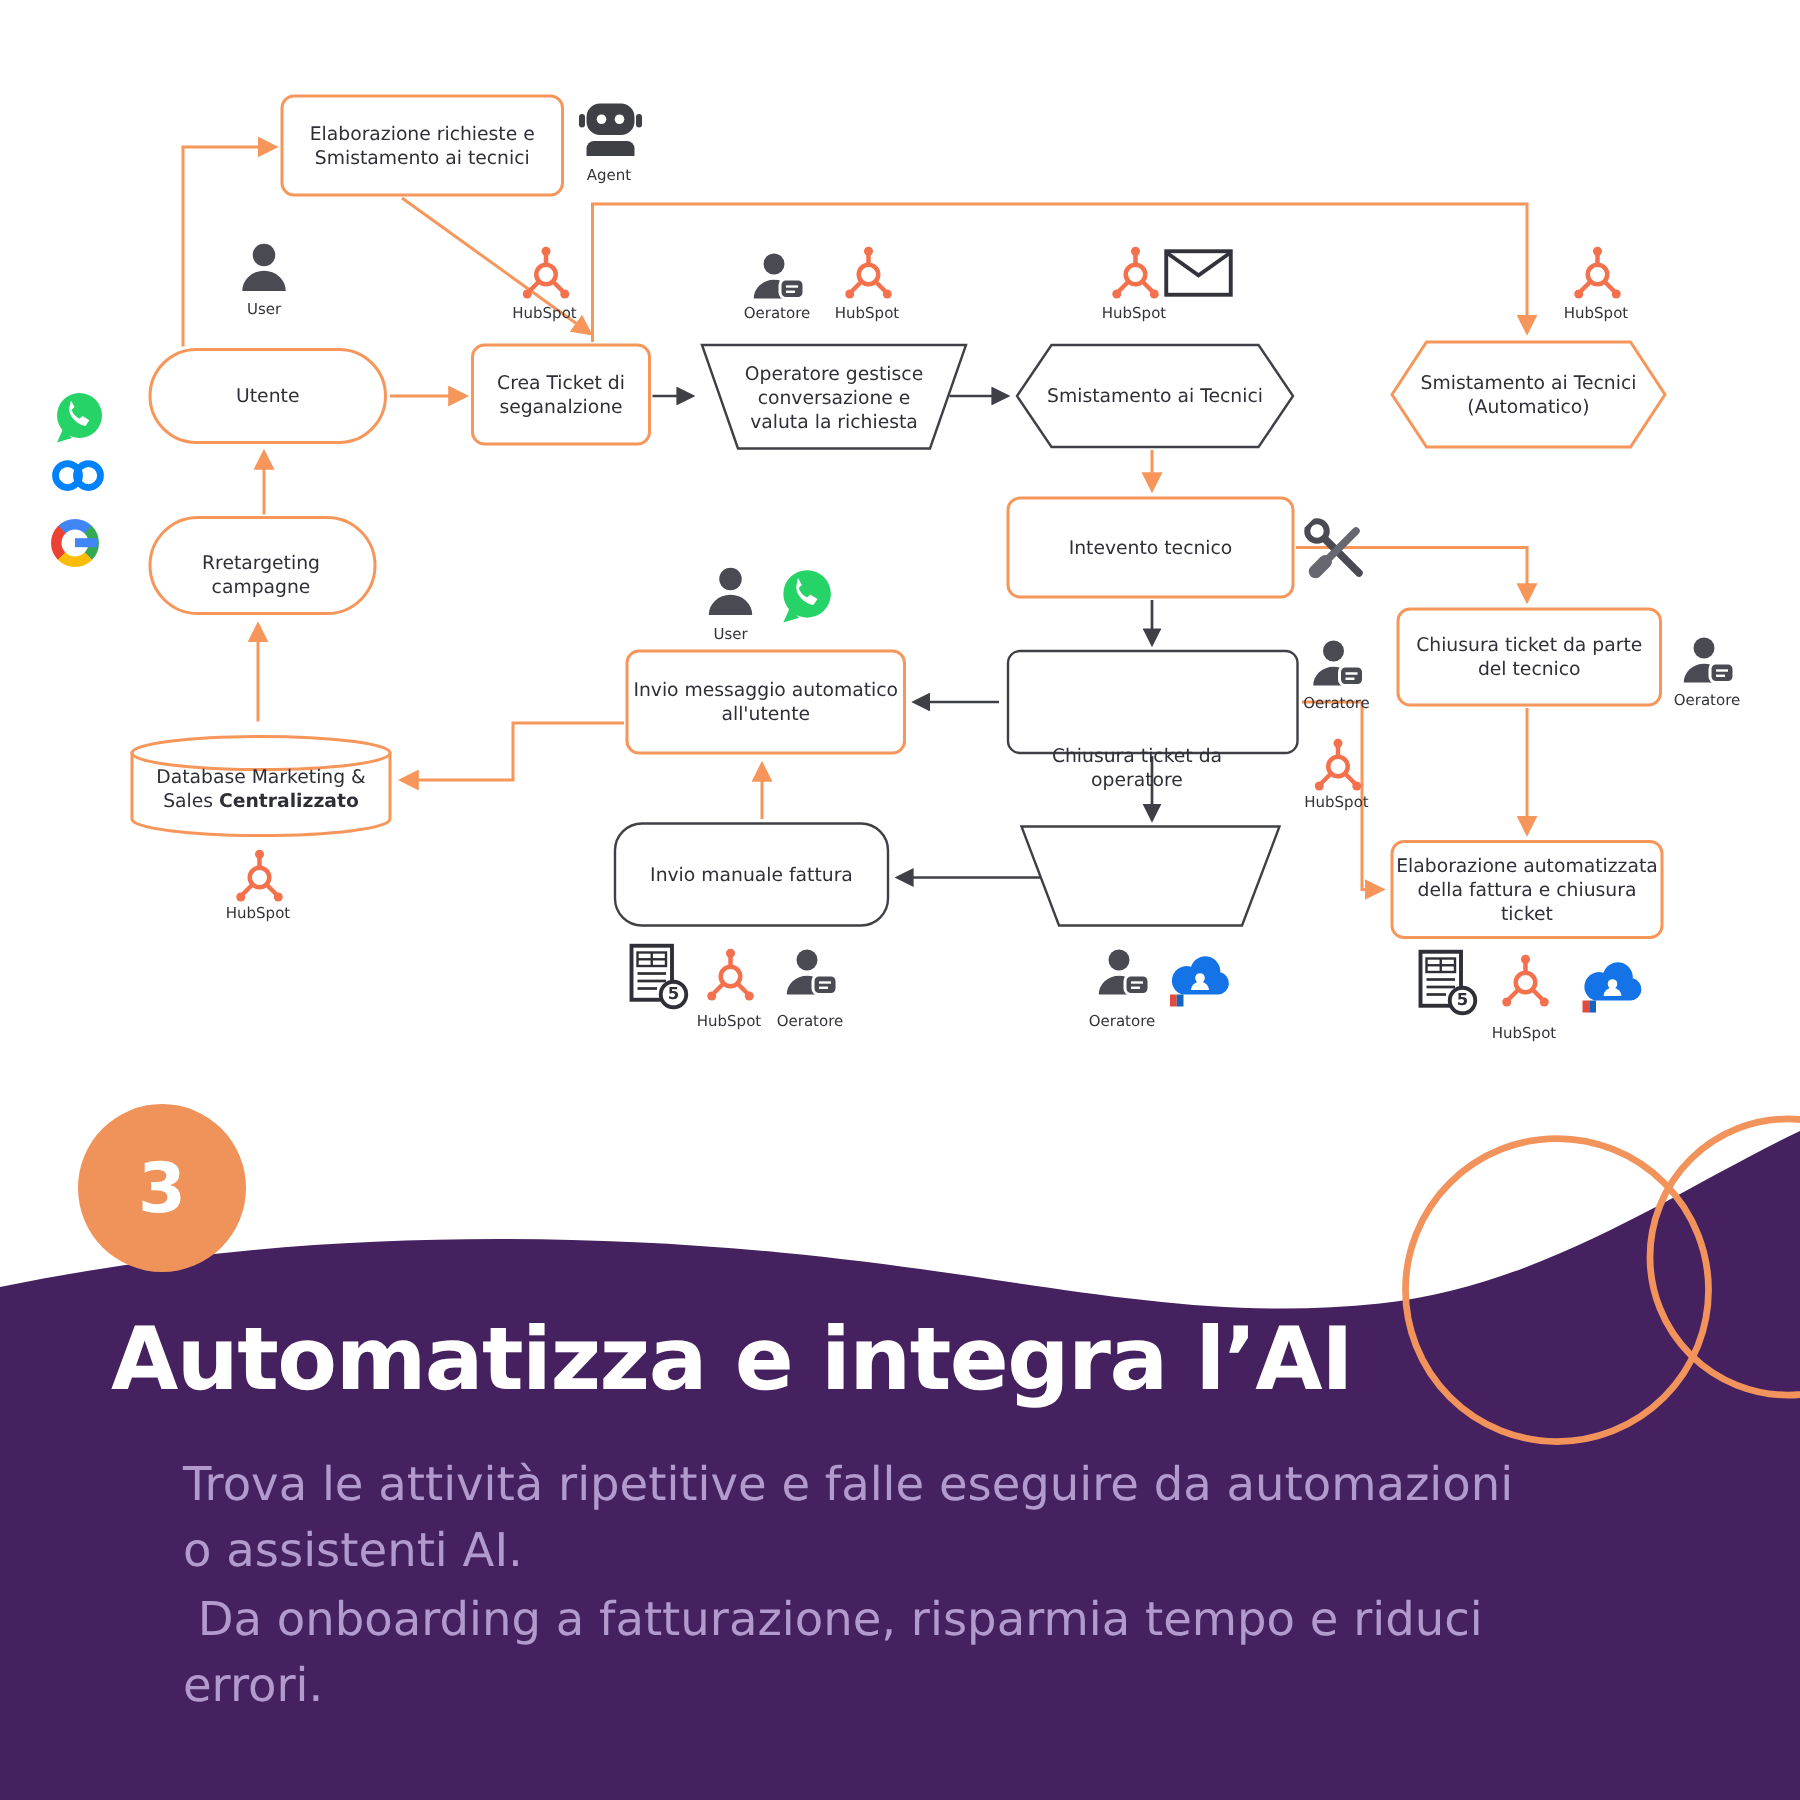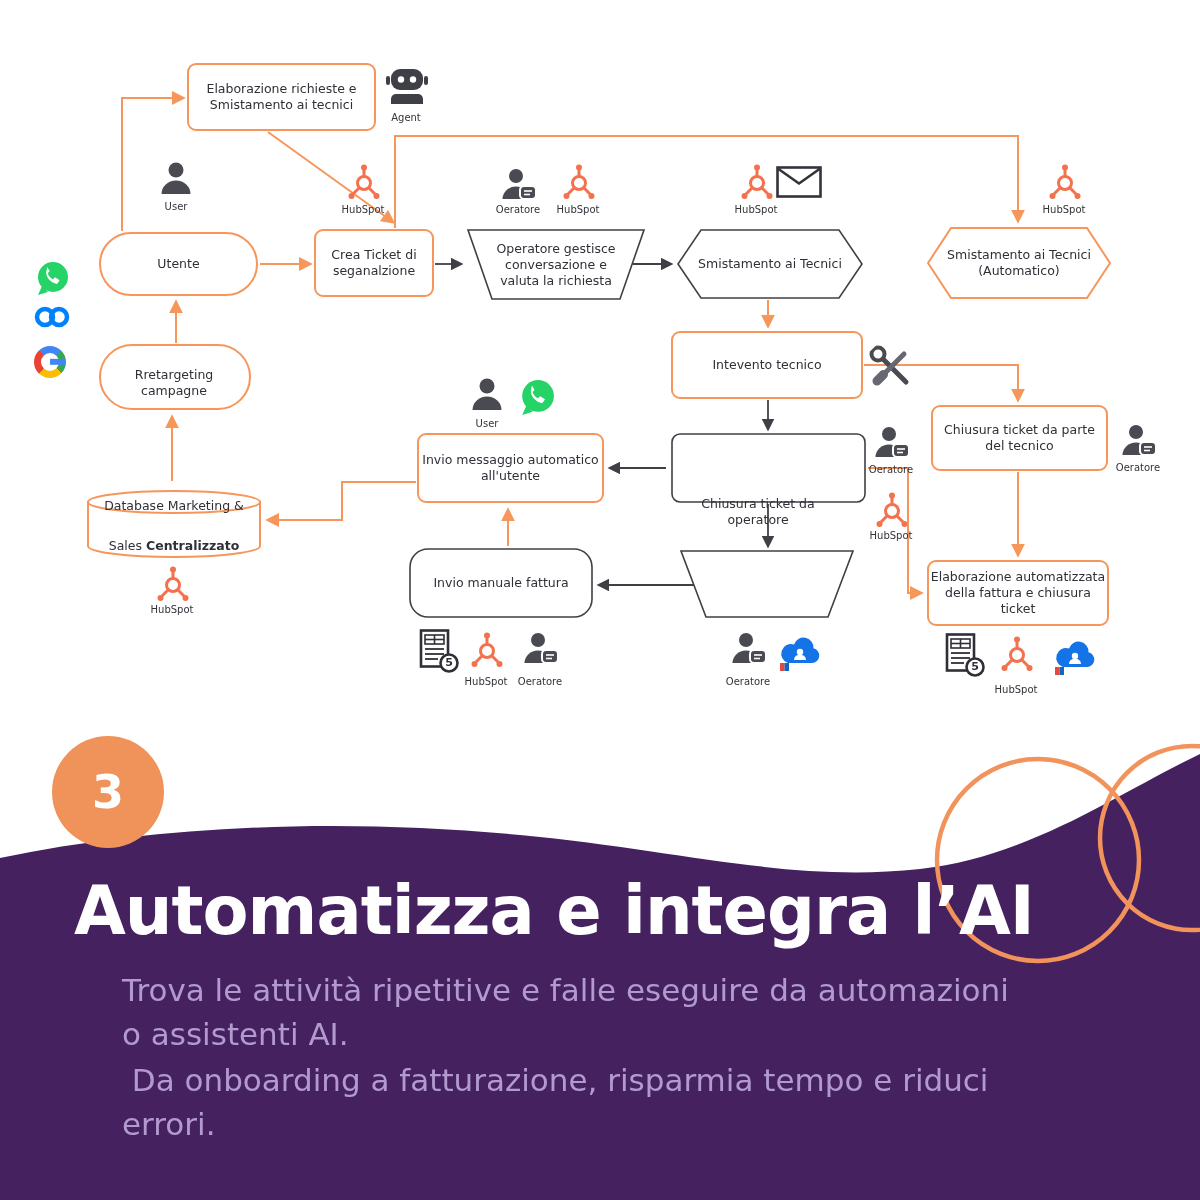--- a/index.html
+++ b/index.html
@@ -19,21 +19,21 @@
   .gicon{width:32px;height:32px;border-radius:50%;position:relative;
          background:conic-gradient(from -45deg,#4285F4 0 25%,#34A853 0 50%,#FBBC05 0 75%,#EA4335 0 100%);}
   .gicon::before{content:"";position:absolute;inset:7px;background:#fff;border-radius:50%;}
   .gicon::after{content:"";position:absolute;left:50%;top:50%;width:46%;height:20%;
                 transform:translateY(-50%);background:#4285F4;}
   
   .footer-svg{position:absolute;left:0;top:740px;}
   .step{position:absolute;left:52px;top:736px;width:112px;height:112px;border-radius:50%;
         background:#F0935B;color:#ffffff;display:flex;align-items:center;justify-content:center;
         font-size:46px;font-weight:bold;}
-  .main-title{position:absolute;left:74px;top:872px;margin:0;color:#ffffff;font-size:67px;
+  .main-title{position:absolute;left:74px;top:872px;margin:0;color:#ffffff;font-size:58px;
               font-weight:800;letter-spacing:-1px;white-space:nowrap;}
   .body-line{position:absolute;left:122px;color:#B29ACF;font-size:31px;white-space:pre;}
 </style>
 </head>
 <body>
 
 <div class="canvas">
 
   <svg class="fc-svg" width="1200" height="740" viewBox="0 0 1200 740">
     <defs>
@@ -116,21 +116,21 @@
     </div>
   <div class="nt" style="left:674px;top:460px;width:168px;height:64px;margin-top:20px;">
       <span>Chiusura ticket da operatore</span>
     </div>
   <div class="nt" style="left:420px;top:436px;width:181px;height:64px;">
       <span>Invio messaggio automatico all'utente</span>
     </div>
   <div class="nt" style="left:101px;top:347px;width:146px;height:72px;">
       <span>Rretargeting campagne</span>
     </div>
-  <div class="nt" style="left:94px;top:498px;width:160px;height:56px;justify-content:space-between;">
+  <div class="nt" style="left:94px;top:498px;width:160px;height:56px;">
     <div><span>Database Marketing &amp;</span></div>
     <div><span>Sales </span><b>Centralizzato</b></div>
   </div>
   <div class="nt" style="left:412px;top:551px;width:178px;height:64px;border-radius:18px;">
       <span>Invio manuale fattura</span>
     </div>
   <div class="nt" style="left:930px;top:563px;width:176px;height:60px;">
       <span>Elaborazione automatizzata della fattura e chiusura ticket</span>
     </div>
 

